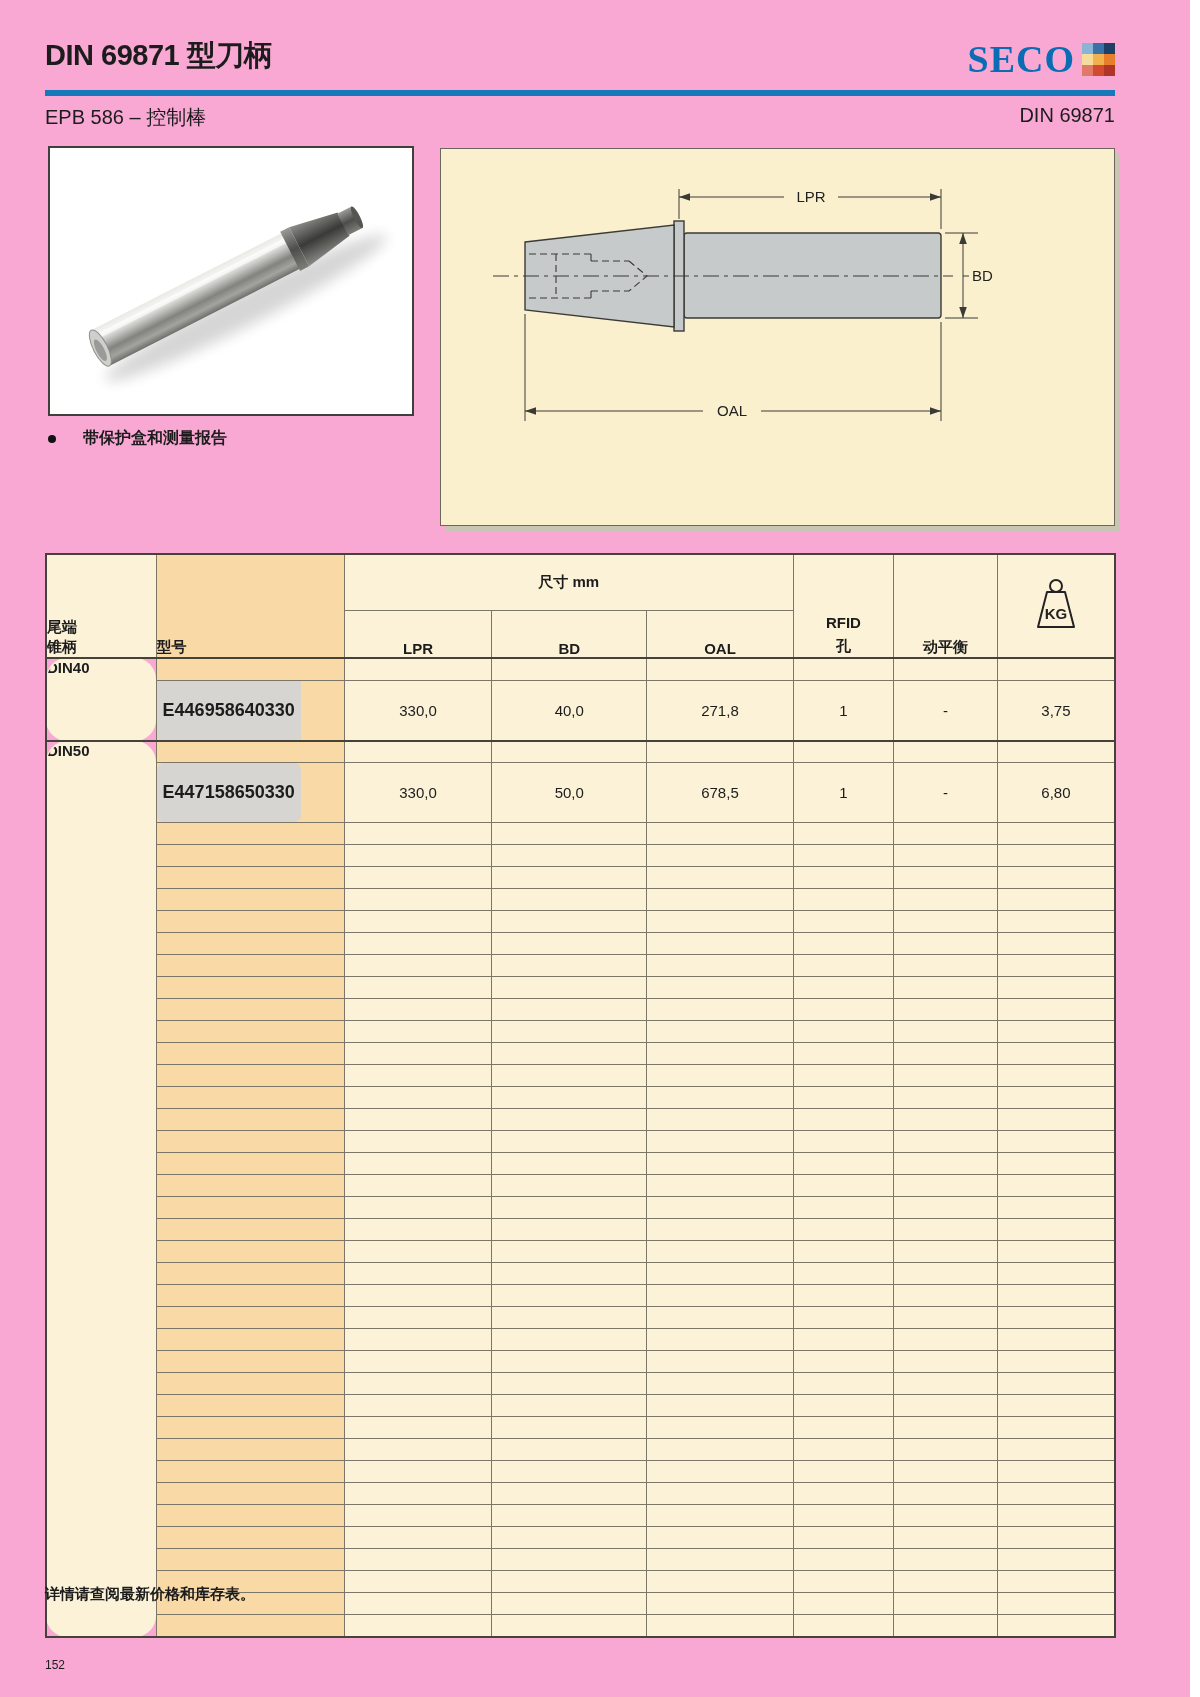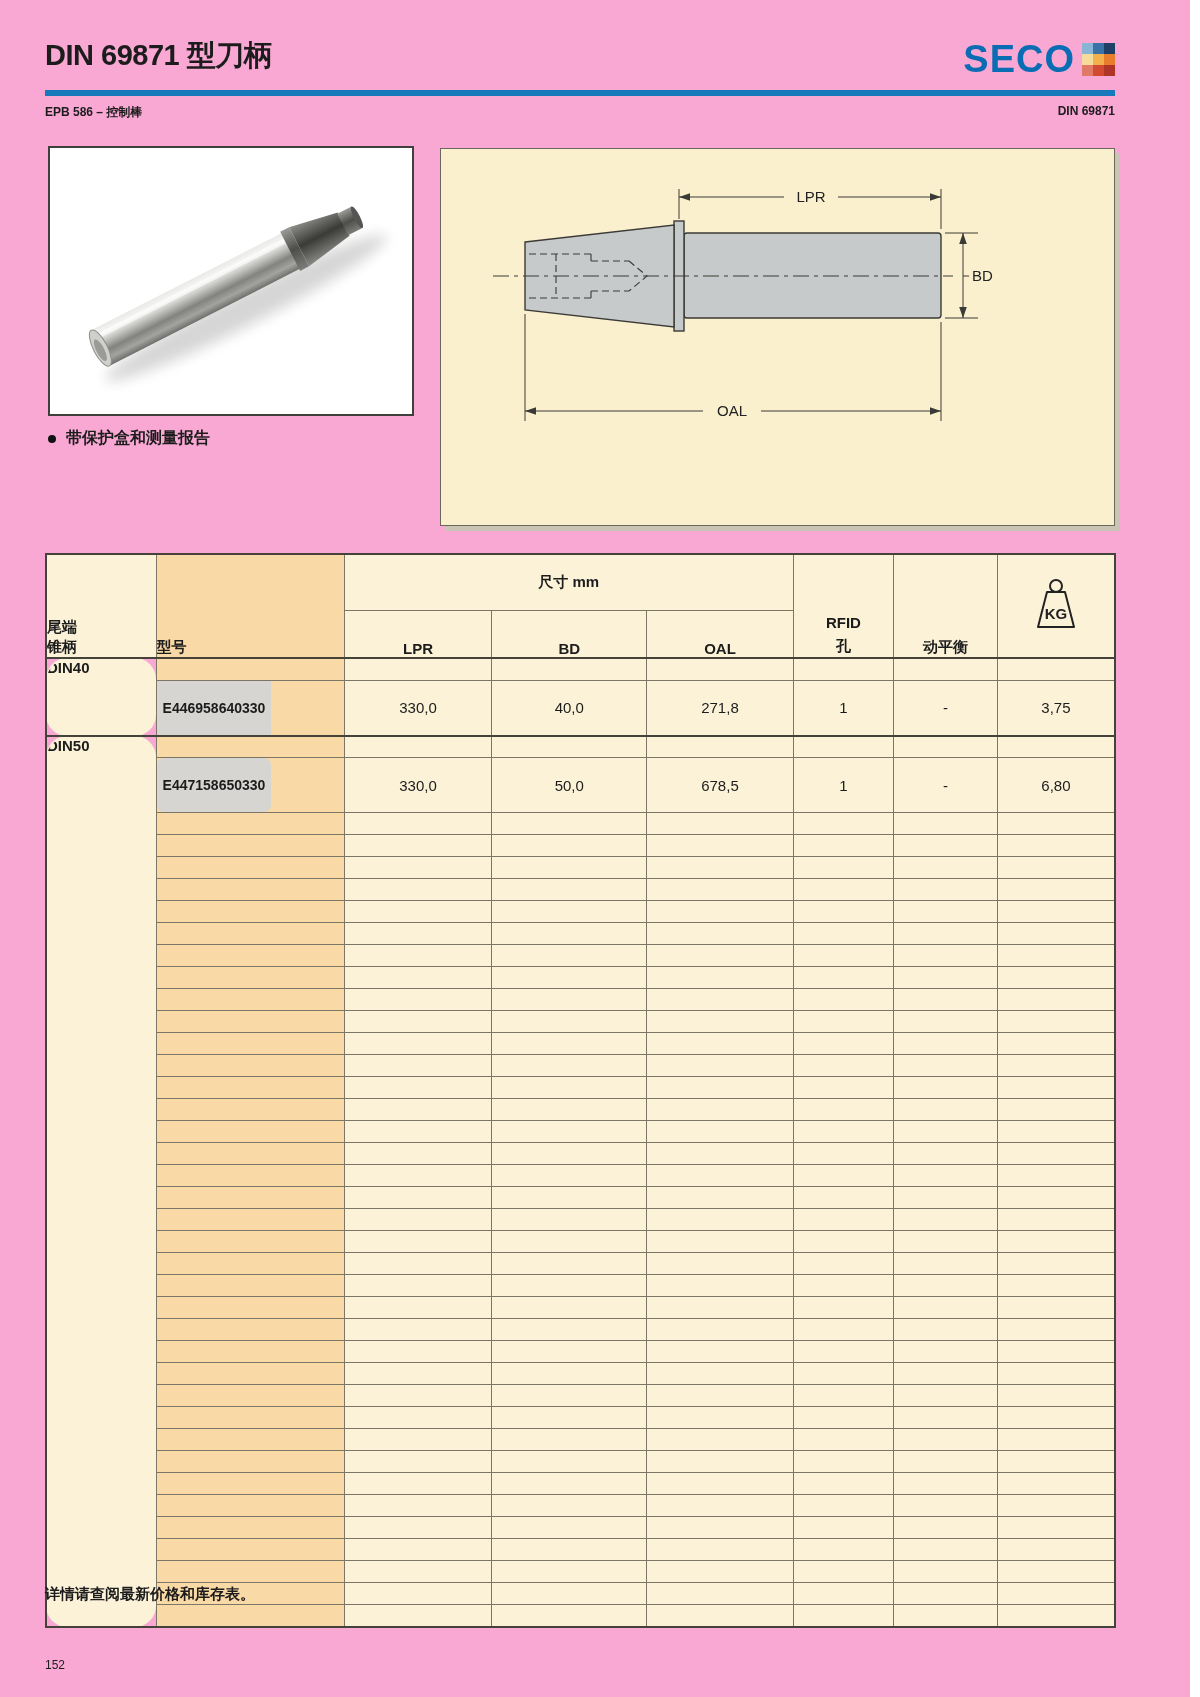--- a/index.html
+++ b/index.html
@@ -2,50 +2,50 @@
 <html><head>
 <meta charset="utf-8">
 <style>
   html,body { margin:0; padding:0; background:#ffffff; }
   .page {
     position:relative; width:1190px; height:1697px; background:#f9a8d4;
     font-family:"Liberation Sans","DejaVu Sans",sans-serif; color:#1c1c1c; overflow:hidden;
   }
   
   .page-title { position:absolute; left:45px; top:36px; font-size:29px; font-weight:700; letter-spacing:-0.5px; }
-  .brand-logo { position:absolute; top:40px; right:75px; display:flex; align-items:center; gap:7px; }
+  .brand-logo { position:absolute; top:40px; right:75px; display:flex; align-items:center; gap:7px;font-family:Liberation Serif, serif; }
   .brand-logo .logo-text { font-size:38px; font-weight:700; letter-spacing:1px; line-height:1; }
   .logo-grid { width:33px; height:33px; display:grid; grid-template-columns:repeat(3,1fr); grid-template-rows:repeat(3,1fr); }
   .blue-rule { position:absolute; left:45px; top:90px; width:1070px; height:6px; }
-  .sub-row { position:absolute; left:45px; top:104px; width:1070px; display:flex; justify-content:space-between; font-size:12px; font-weight:700;gap:16px; }
+  .sub-row { position:absolute; left:45px; top:104px; width:1070px; display:flex; justify-content:space-between; font-size:20px; font-weight:400;gap:16px; }
   
   .photo-box { position:absolute; left:48px; top:146px; width:366px; height:270px; border:2px solid #3f3f3b; background:#ffffff; box-sizing:border-box; }
   .drawing-box { position:absolute; left:440px; top:148px; width:675px; height:378px; background:#FBF0CE; border:1px solid #6B675C; box-shadow:5px 5px 0 #C9C4B4; box-sizing:border-box; }
-  .feature-line { position:absolute; left:48px; top:428px; display:flex; align-items:center; gap:10px; font-size:16px; font-weight:700; }
+  .feature-line { position:absolute; left:48px; top:428px; display:flex; align-items:center; gap:27px; font-size:16px; font-weight:700; }
   .bullet-dot { width:8px; height:8px; border-radius:50%; background:#111; flex:0 0 auto; }
   
   .table-wrap { position:absolute; left:45px; top:553px; width:1071px; }
   table.catalog { width:100%; border-collapse:collapse; table-layout:fixed; border:2px solid #45423A; }
   table.catalog th, table.catalog td { border:1px solid #7C7666; background:#FBF2D8; padding:0; box-sizing:border-box; overflow:hidden; }
   table.catalog .orange { background:#F9D9A6; }
   thead tr.h1 { height:56px; } thead tr.h2 { height:48px; }
   thead th { font-size:15px; font-weight:700; vertical-align:bottom; text-align:center; padding-bottom:7px; }
   th.th-left { text-align:left; padding-left:8px; line-height:1.35; }
   th.th-dim-group { vertical-align:middle; padding-bottom:0; }
   th.th-rfid { line-height:1.5; }
   th.th-kg { vertical-align:middle; padding-bottom:0; }
   thead tr.h2 th, thead th[rowspan] { border-bottom:2px solid #45423A; }
   tr.group-label-row { height:22px; }
   tr.group-label-row > td { border-top:2px solid #45423A; }
   tr.data-row { height:31px; }
   tr.empty-row { height:22px; }
   td.taper-cell { vertical-align:top; text-align:left; padding:2px 0 0 8px; font-weight:700; font-size:15px;border-radius:21px; }
   td.val-cell { text-align:center; font-size:15px; }
   td.model-cell { text-align:left; padding-left:8px; }
-  .model-highlight { display:inline-block; font-weight:700; font-size:14px; padding:19px 6px; }
+  .model-highlight { display:inline-block; font-weight:700; font-size:18px; padding:19px 6px; }
   
   .footer-note { position:absolute; left:45px; top:1585px; font-size:15px; font-weight:700; }
   .page-number { position:absolute; left:45px; top:1658px; font-size:12px; }
 </style>
 </head>
 <body>
 
 <div class="page">
 
   <div class="page-title">DIN 69871 型刀柄</div>

